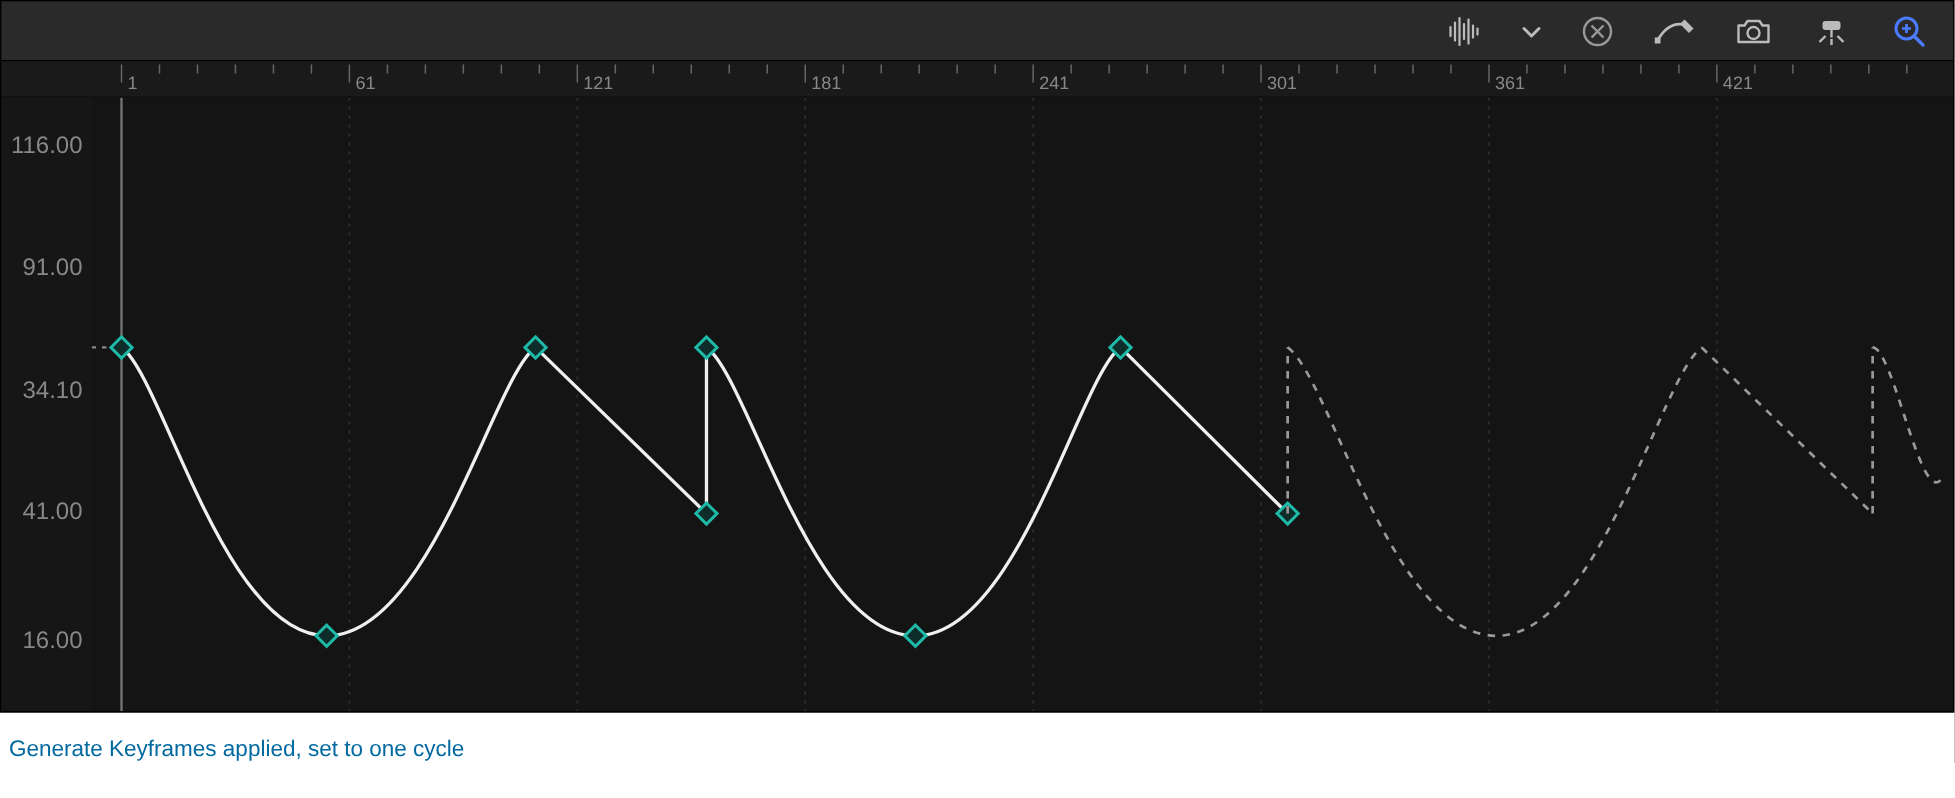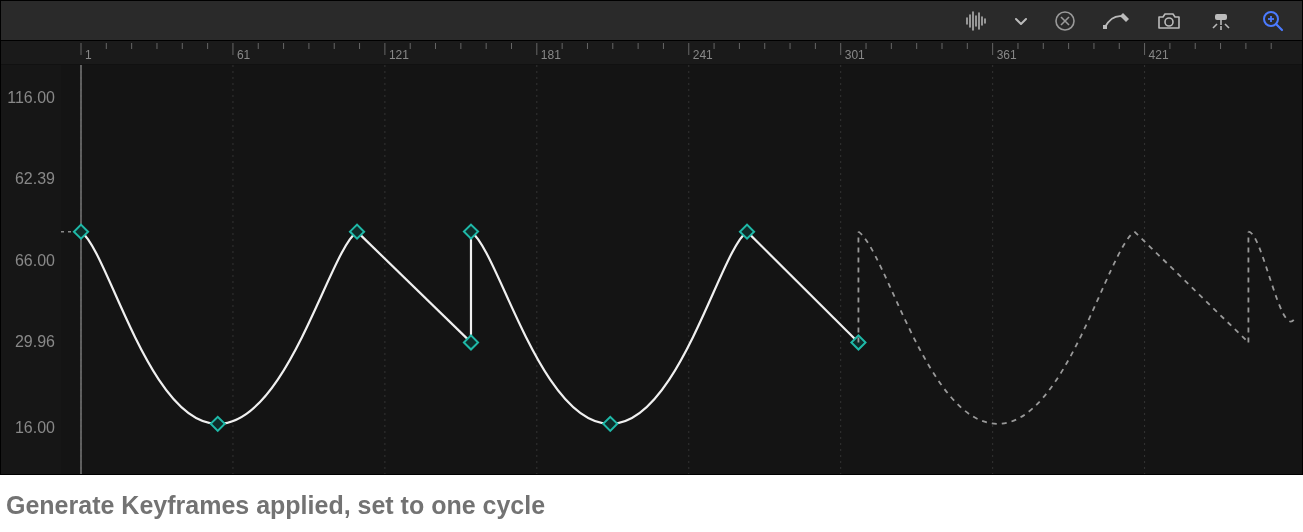--- a/index.html
+++ b/index.html
@@ -6,21 +6,21 @@
   html, body { width: 1303px; height: 532px; font-family: -apple-system, Helvetica, Arial, sans-serif; background: #fff; }
   .app { width: 1303px; height: 475px; background: #1a1a1a; display: flex; flex-direction: column; border:1px solid #000;}
   .toolbar { height: 40px; background: #2a2a2a; display: flex; align-items: center; justify-content: flex-end; padding-right: 12px; gap: 18px; border-bottom:1px solid #000;}
   .tool-btn { width: 34px; height: 28px; display: flex; align-items: center; justify-content: center; color: #aaa; cursor: pointer; }
   .tool-btn svg { display:block; }
   .ruler { height: 24px; background: #1a1a1a; position: relative; overflow: hidden; border-bottom:1px solid #111;}
   .graph-wrap { flex: 1; display: flex; background: #141414; position: relative; }
   .yaxis { width: 60px; position: relative; background: #161616; }
   .ylabel { position: absolute; right: 6px; font-size: 16px; color: #888; transform: translateY(-50%); }
   .canvas { flex: 1; position: relative; overflow: hidden; }
-  .caption { padding: 16px 6px 0 6px; font-size: 25px; font-weight: 700; color: #737373; }
+  .caption { padding: 16px 6px 0 6px; font-size: 15px; font-weight: 400; color: #0369a1; }
 </style>
 </head>
 <body>
 
 <div class="app">
 
   <div class="toolbar">
     <div class="tool-btn">
       <svg width="26" height="20" viewBox="0 0 26 20">
         <g stroke="#bbb" stroke-width="1.5" stroke-linecap="round">
@@ -135,23 +135,23 @@
         <line x1="1219.561586638831" x2="1219.561586638831" y1="2" y2="8" stroke="#666" stroke-width="1"></line>
         <line x1="1244.8851774530272" x2="1244.8851774530272" y1="2" y2="8" stroke="#666" stroke-width="1"></line>
         <line x1="1270.2087682672234" x2="1270.2087682672234" y1="2" y2="8" stroke="#666" stroke-width="1"></line>
         <text x="1147.5908141962423" y="18" fill="#888" font-size="12">421</text>
       </svg>
   </div>
 
   <div class="graph-wrap">
     <div class="yaxis">
         <div class="ylabel" style="top: 363px;">16.00</div>
-        <div class="ylabel" style="top: 277.408px;">29.96</div>
-        <div class="ylabel" style="top: 195.95px;">66.00</div>
-        <div class="ylabel" style="top: 114.492px;">62.39</div>
+        <div class="ylabel" style="top: 277.408px;">41.00</div>
+        <div class="ylabel" style="top: 195.95px;">34.10</div>
+        <div class="ylabel" style="top: 114.492px;">91.00</div>
         <div class="ylabel" style="top: 33.0333px;">116.00</div>
       </div>
     <div class="canvas">
       <svg id="graph-svg" style="position:absolute;left:0;top:0;" width="1243" height="411">
           <line x1="20" x2="20" y1="0" y2="411" stroke="#333" stroke-width="1" stroke-dasharray="2 4"></line>
           <line x1="171.94154488517745" x2="171.94154488517745" y1="0" y2="411" stroke="#333" stroke-width="1" stroke-dasharray="2 4"></line>
           <line x1="323.8830897703549" x2="323.8830897703549" y1="0" y2="411" stroke="#333" stroke-width="1" stroke-dasharray="2 4"></line>
           <line x1="475.82463465553235" x2="475.82463465553235" y1="0" y2="411" stroke="#333" stroke-width="1" stroke-dasharray="2 4"></line>
           <line x1="627.7661795407098" x2="627.7661795407098" y1="0" y2="411" stroke="#333" stroke-width="1" stroke-dasharray="2 4"></line>
           <line x1="779.7077244258872" x2="779.7077244258872" y1="0" y2="411" stroke="#333" stroke-width="1" stroke-dasharray="2 4"></line>

